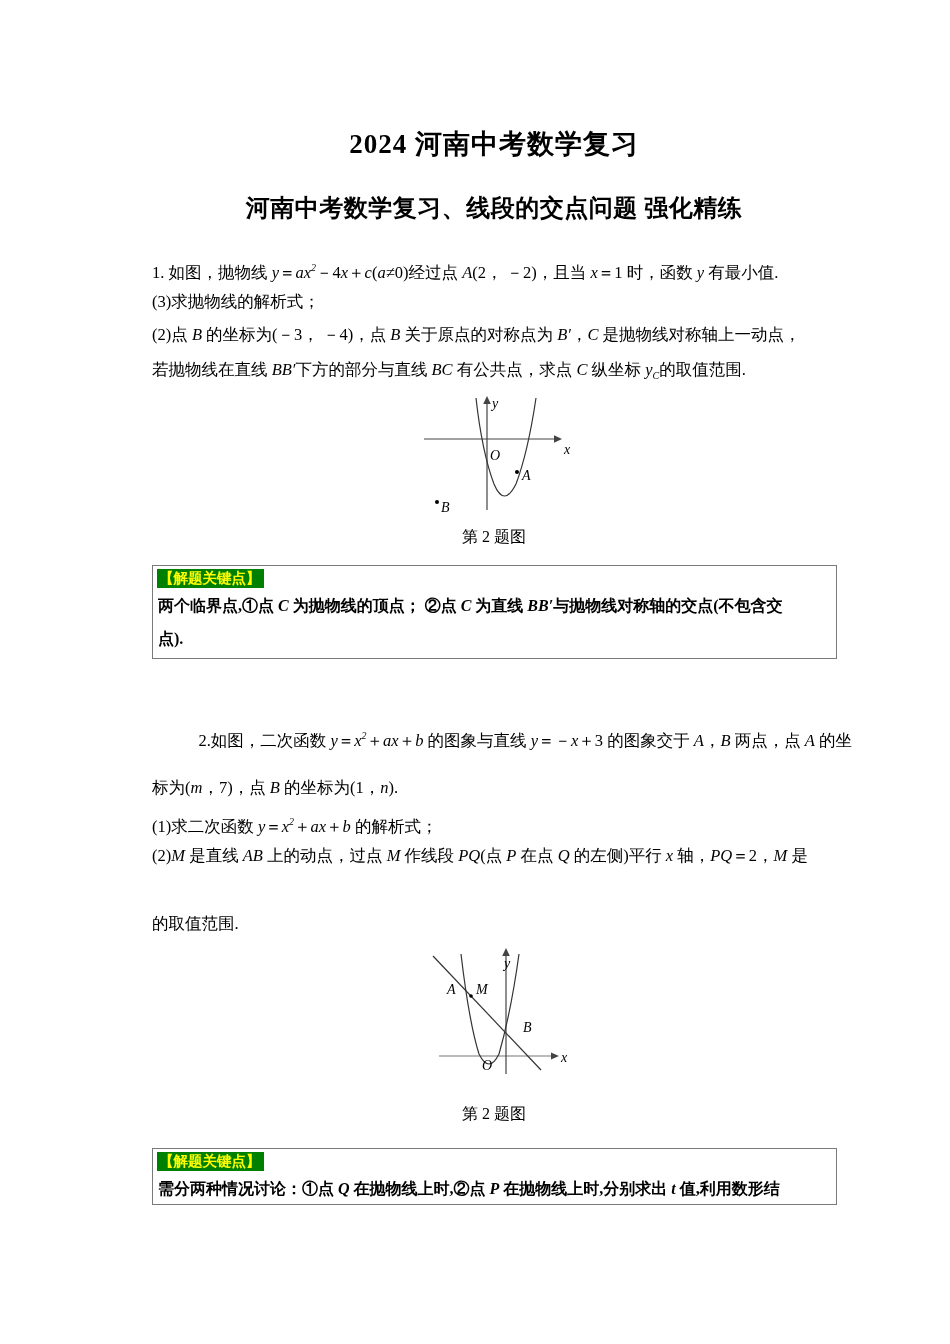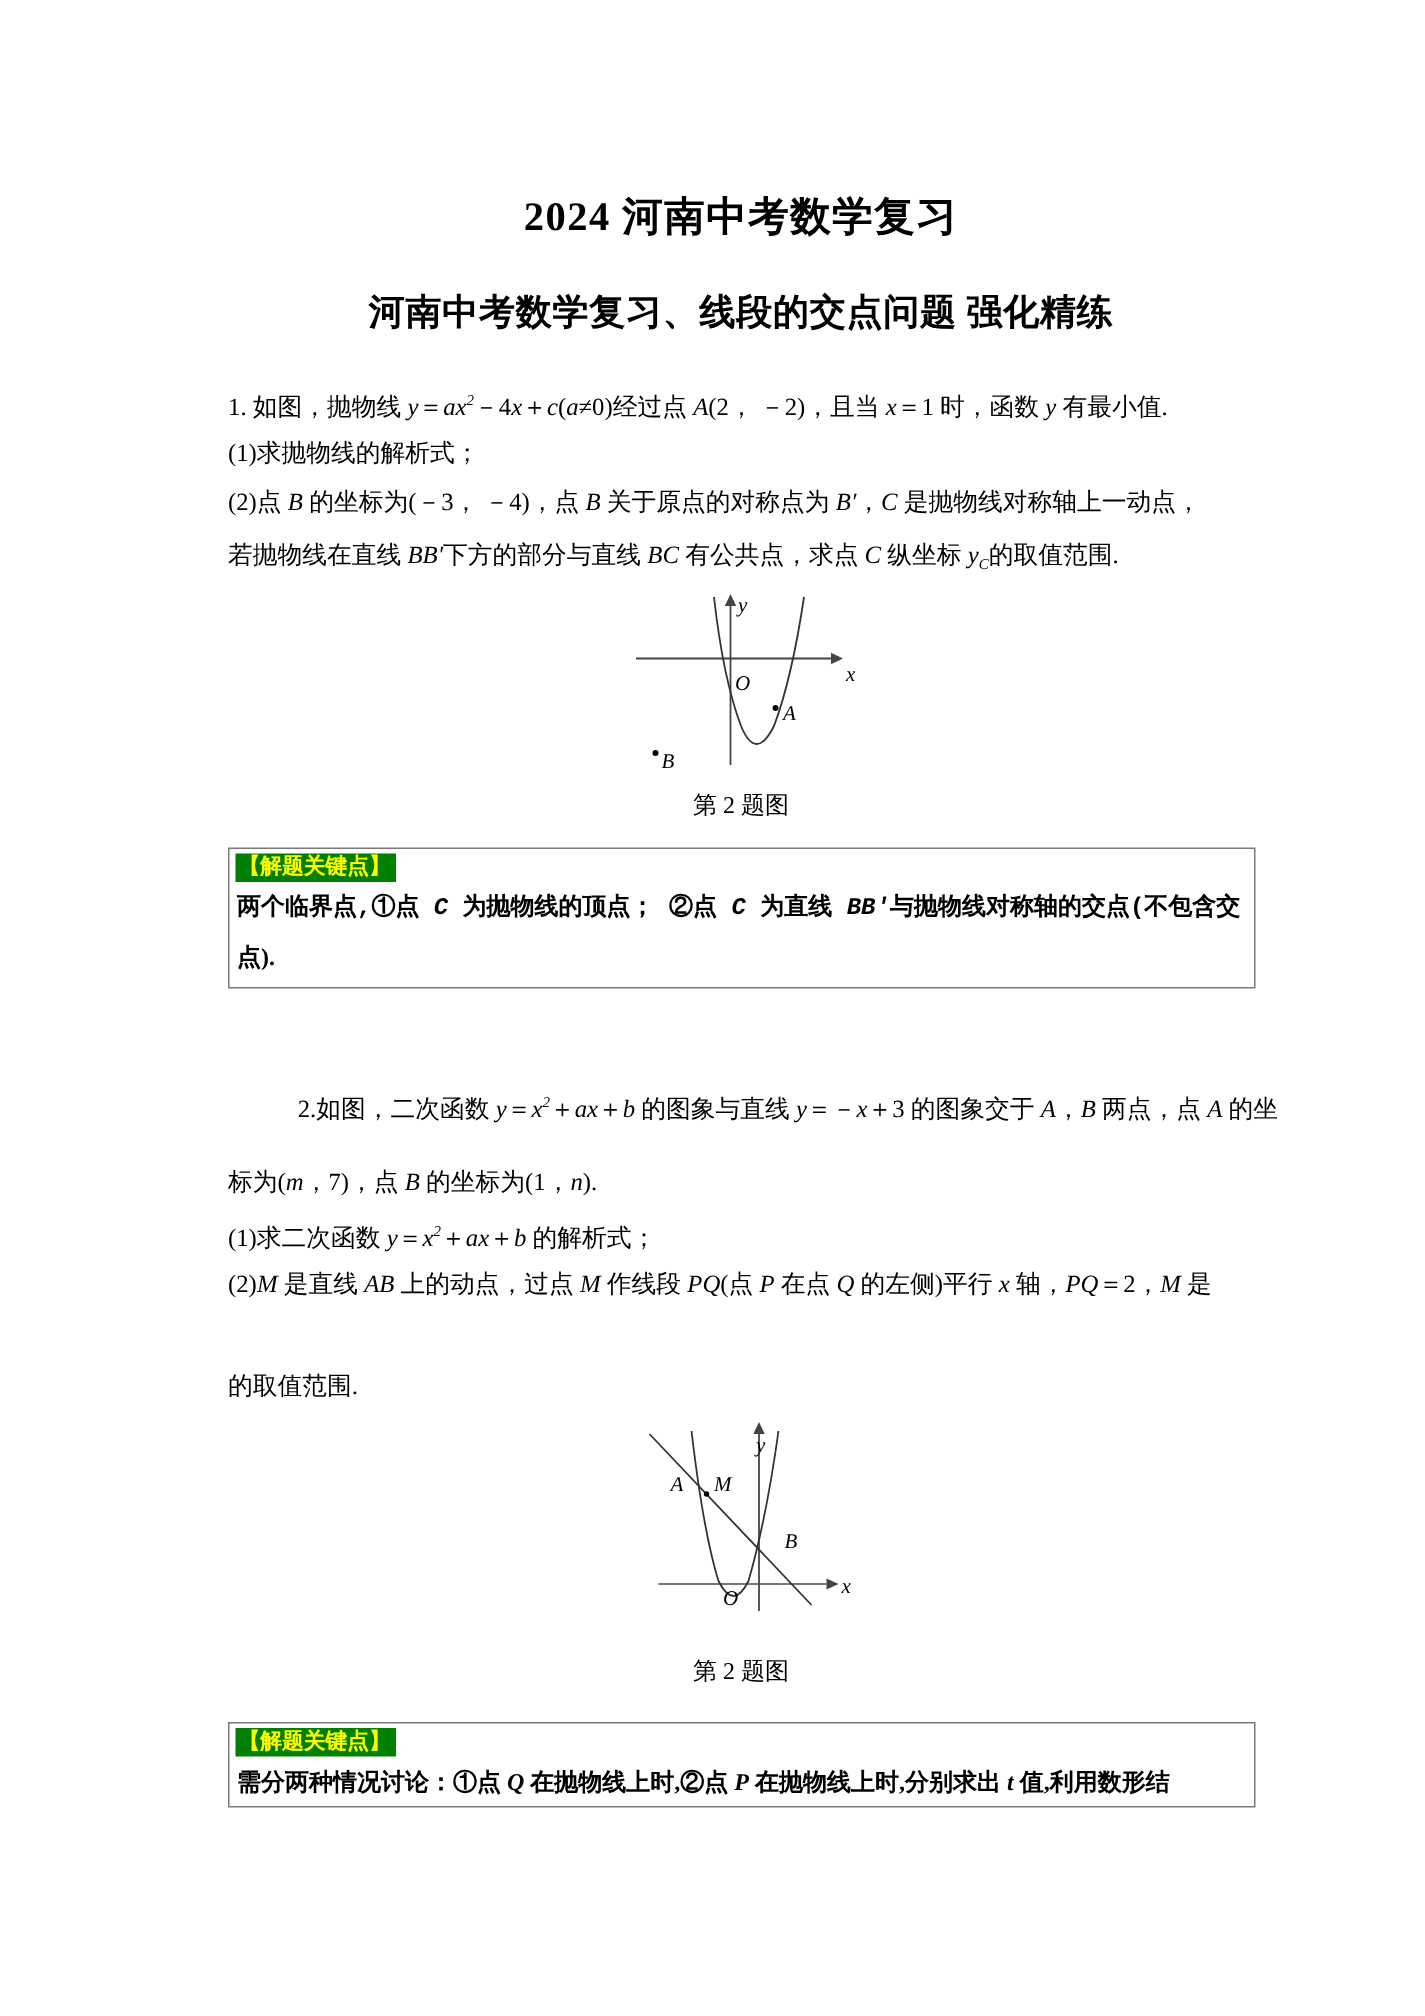--- a/index.html
+++ b/index.html
@@ -123,21 +123,21 @@
 
 <div class="page">
 
   <div class="title-main">2024 河南中考数学复习</div>
   <div class="title-sub">河南中考数学复习、线段的交点问题  强化精练</div>
 
   <div class="tline" style="top:258px;">
     1. 如图，抛物线 <i>y</i>＝<i>ax</i><sup class="sp">2</sup>－4<i>x</i>＋<i>c</i>(<i>a</i>≠0)经过点 <i>A</i>(2， －2)，且当 <i>x</i>＝1 时，函数 <i>y</i> 有最小值.
   </div>
   <div class="tline" style="top:292px;">
-    (1)求抛物线的解析式；
+    (3)求抛物线的解析式；
   </div>
   <div class="tline" style="top:325px;">
     (2)点 <i>B</i> 的坐标为(－3， －4)，点 <i>B</i> 关于原点的对称点为 <i>B′</i>，<i>C</i> 是抛物线对称轴上一动点，
   </div>
   <div class="tline" style="top:360px;">
     若抛物线在直线 <i>BB′</i>下方的部分与直线 <i>BC</i> 有公共点，求点 <i>C</i> 纵坐标 <i>y</i><sub class="sb">C</sub>的取值范围.
   </div>
 
   <div class="figure" style="left:385px; top:392px; width:180px; height:130px;">
     <svg width="180" height="130" viewBox="0 0 180 130">
@@ -161,21 +161,21 @@
 
       <circle cx="33" cy="110" r="2" fill="#000"></circle>
       <text x="37" y="120" font-size="14">B</text>
     </svg>
   </div>
 
   <div class="fig-caption" style="top:527px;">第 2 题图</div>
 
   <div class="kpbox" style="left:133px; top:565px; width:685px; height:94px;">
     <div class="kp-badge" style="left:4px; top:3px;">【解题关键点】</div>
-    <div class="kp-text" style="left:5px; top:22px;font-family:Liberation Mono, monospace;">
+    <div class="kp-text" style="left:5px; top:22px;">
       两个临界点,①点 <i>C</i> 为抛物线的顶点； ②点 <i>C</i> 为直线 <i>BB′</i>与抛物线对称轴的交点(不包含交
     </div>
     <div class="kp-text" style="left:5px; top:55px;">点).</div>
   </div>
 
   <div class="tline" style="top:726px;text-align:right;">
     2.如图，二次函数 <i>y</i>＝<i>x</i><sup class="sp">2</sup>＋<i>ax</i>＋<i>b</i> 的图象与直线 <i>y</i>＝－<i>x</i>＋3 的图象交于 <i>A</i>，<i>B</i> 两点，点 <i>A</i> 的坐
   </div>
   <div class="tline" style="top:778px;">
     标为(<i>m</i>，7)，点 <i>B</i> 的坐标为(1，<i>n</i>).

